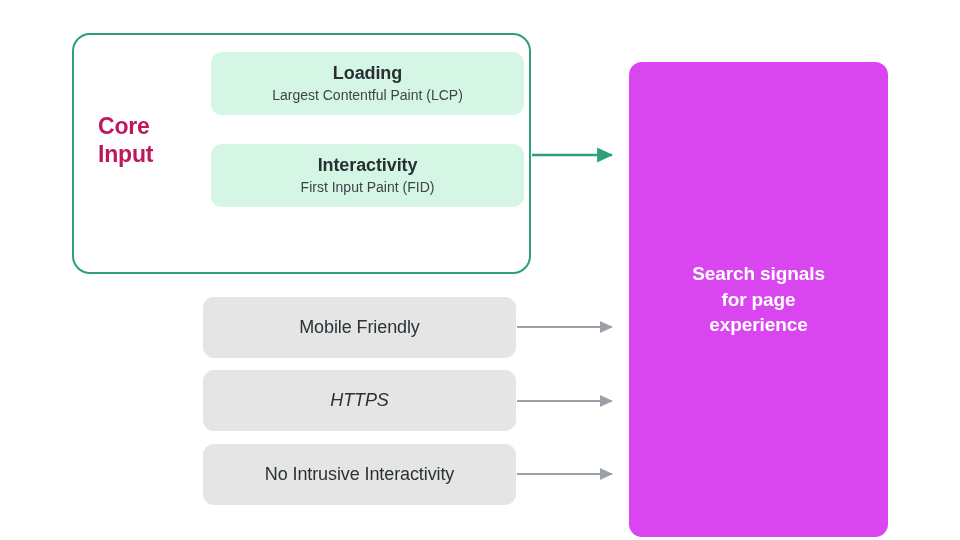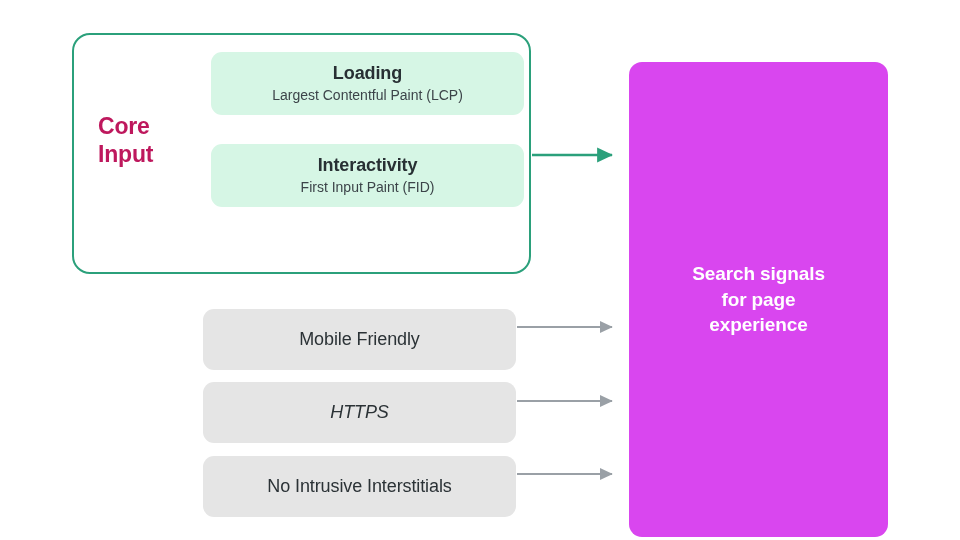--- a/index.html
+++ b/index.html
@@ -82,21 +82,20 @@
     position: absolute;
     left: 203px;
     width: 313px;
     height: 61px;
     background: #E5E5E5;
     border-radius: 11px;
     display: flex;
     align-items: center;
     justify-content: center;
     box-sizing: border-box;
-    margin-top: 12px;
   }
   .gray-box.g1 { top: 297px; }
   .gray-box.g2 { top: 370px; font-style: italic; }
   .gray-box.g3 { top: 444px; }
 
   .gray-label {
     font-size: 18px;
     font-weight: normal;
     color: #2B3236;
     letter-spacing: -0.1px;
@@ -160,21 +159,21 @@
   </div>
 
 
   <div class="gray-box g1">
     <div class="gray-label">Mobile Friendly</div>
   </div>
   <div class="gray-box g2">
     <div class="gray-label">HTTPS</div>
   </div>
   <div class="gray-box g3">
-    <div class="gray-label">No Intrusive Interstitials</div>
+    <div class="gray-label">No Intrusive Interactivity</div>
   </div>
 
   <div class="blue-box">
     <div class="blue-text">Search signals
 for page
 experience</div>
   </div>
 
   <svg class="arrows" viewBox="0 0 960 540">
     <defs>

